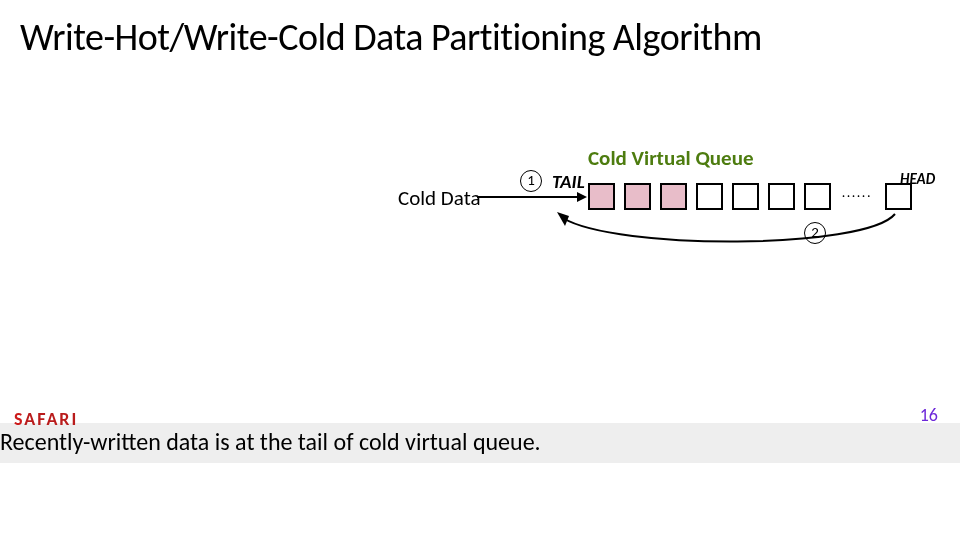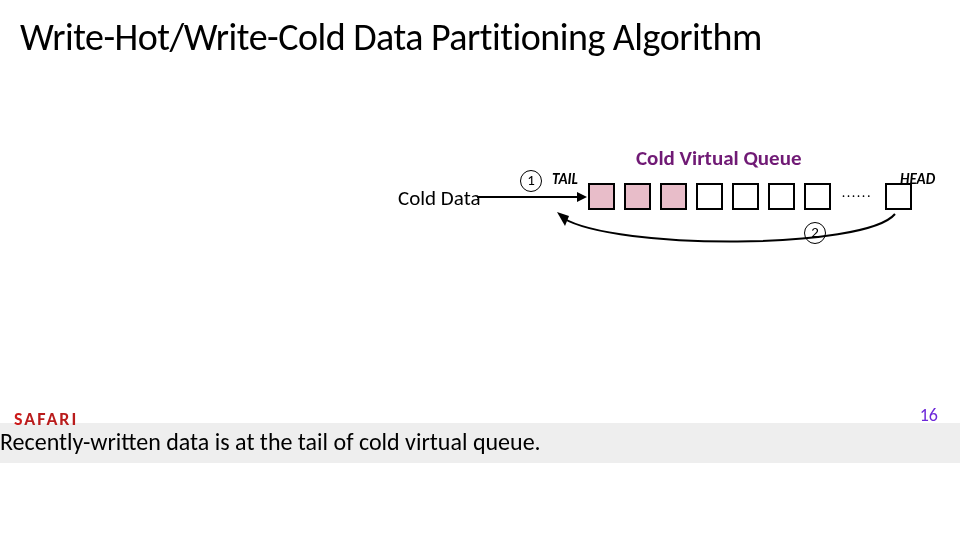--- a/index.html
+++ b/index.html
@@ -1,25 +1,25 @@
 <!DOCTYPE html>
 <html><head>
 <meta charset="utf-8">
 <style>
   * { margin: 0; padding: 0; box-sizing: border-box; }
   html, body { width: 960px; height: 540px; font-family: "Calibri", "Segoe UI", Arial, sans-serif; background: #fff; position: relative; overflow: hidden; }
   .slide { position: relative; width: 960px; height: 442px; }
 
   .title { position: absolute; left: 20px; top: 14px; font-size: 38px; font-weight: 400; color: #000; letter-spacing: -0.5px; }
 
-  .queue-title { position: absolute; left: 636px; top: 145px; font-size: 21px; font-weight: 700; color: #701a75; }
+  .queue-title { position: absolute; left: 588px; top: 145px; font-size: 21px; font-weight: 700; color: #4d7c0f; }
 
   .cold-data-label { position: absolute; left: 398px; top: 185px; font-size: 21px; font-weight: 400; color: #000; }
 
-  .tail-label { position: absolute; left: 552px; top: 170px; font-size: 15px; font-style: italic; font-weight: 700; color: #000; }
+  .tail-label { position: absolute; left: 552px; top: 170px; font-size: 19px; font-style: italic; font-weight: 700; color: #000; }
   .head-label { position: absolute; left: 880px; top: 170px; font-size: 15px; font-style: italic; font-weight: 700; color: #000; margin-left: 20px; }
 
   .num-circle { position: absolute; width: 22px; height: 22px; border: 1.5px solid #000; border-radius: 50%; font-size: 15px; text-align: center; line-height: 19px; }
   .num1 { left: 520px; top: 170px; }
   .num2 { left: 804px; top: 222px; }
 
   .queue { position: absolute; left: 588px; top: 183px; display: flex; gap: 9px; align-items: center; }
   .box { width: 27px; height: 27px; border: 2px solid #000; background: #fff; }
   .box.filled { background: #e8bdc9; }
   .dots { letter-spacing: 2px; font-size: 12px; line-height: 27px; padding: 0 2px; }

